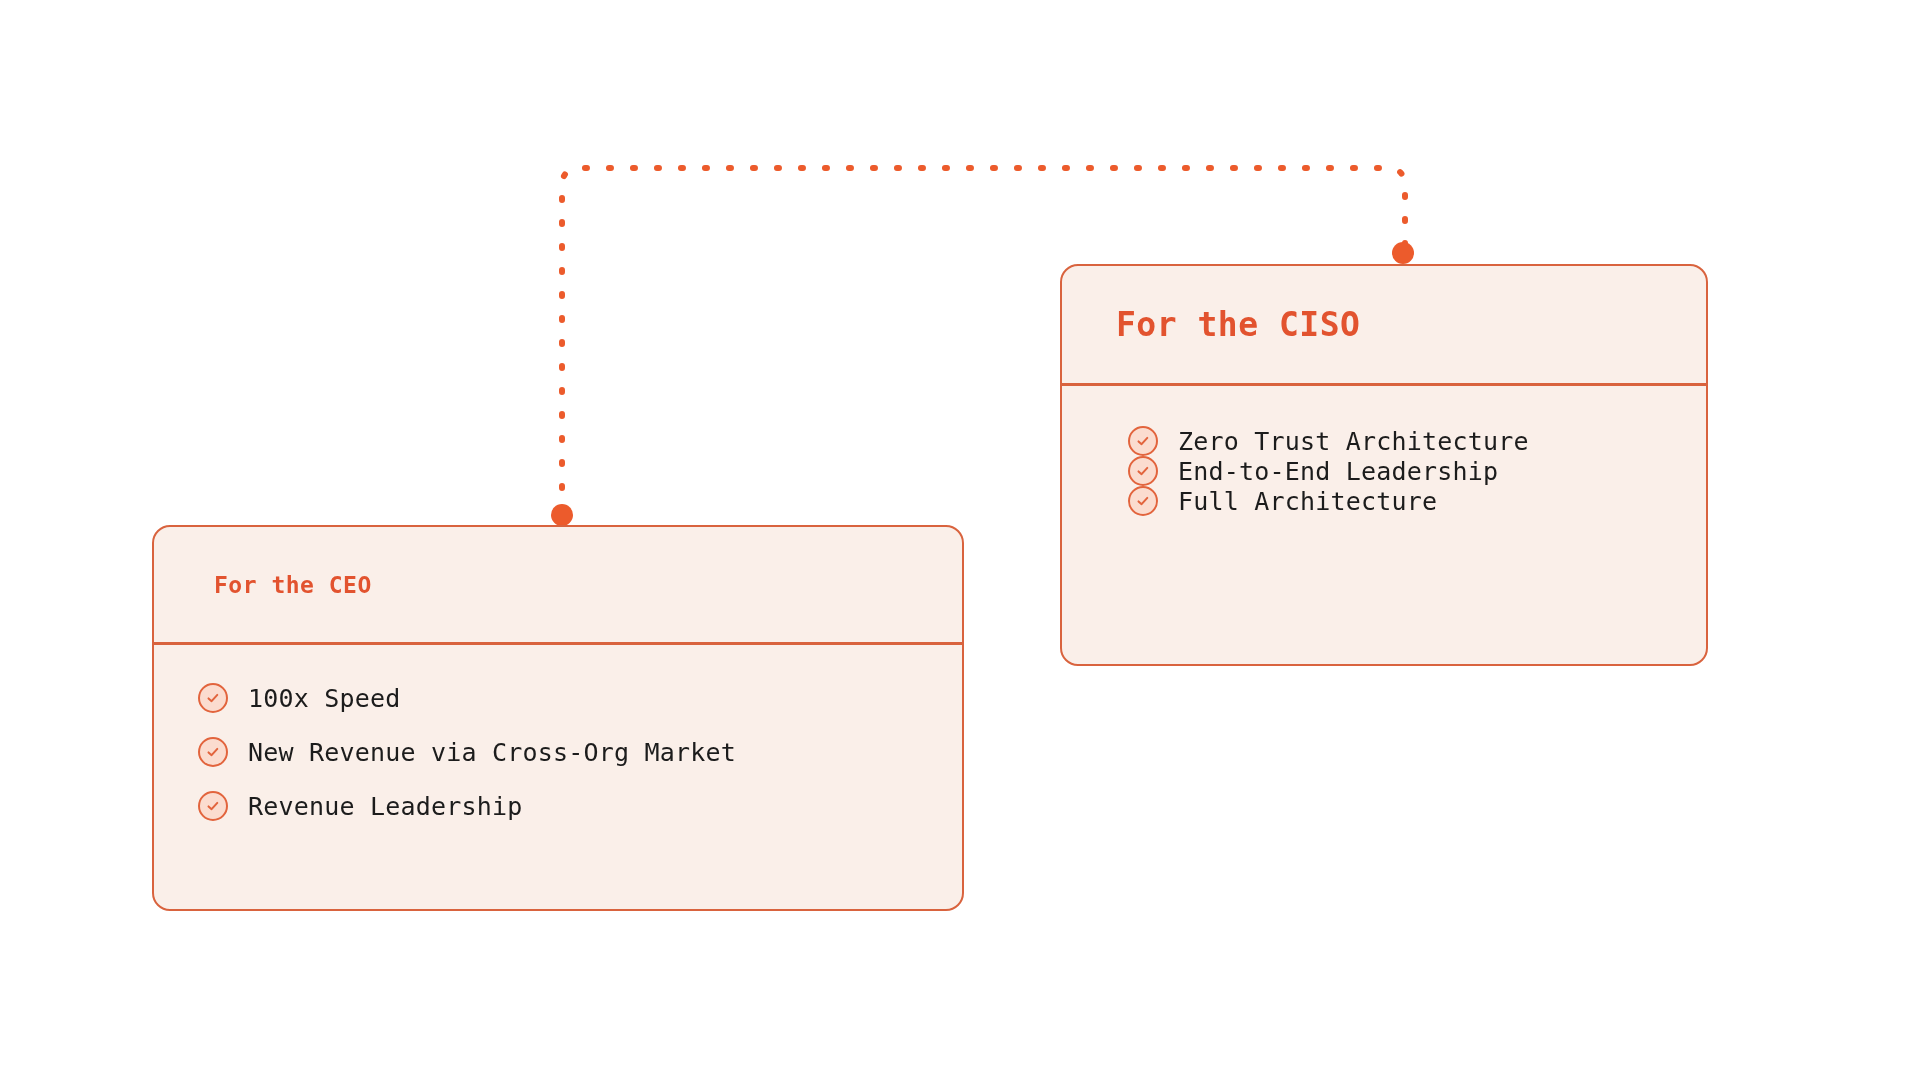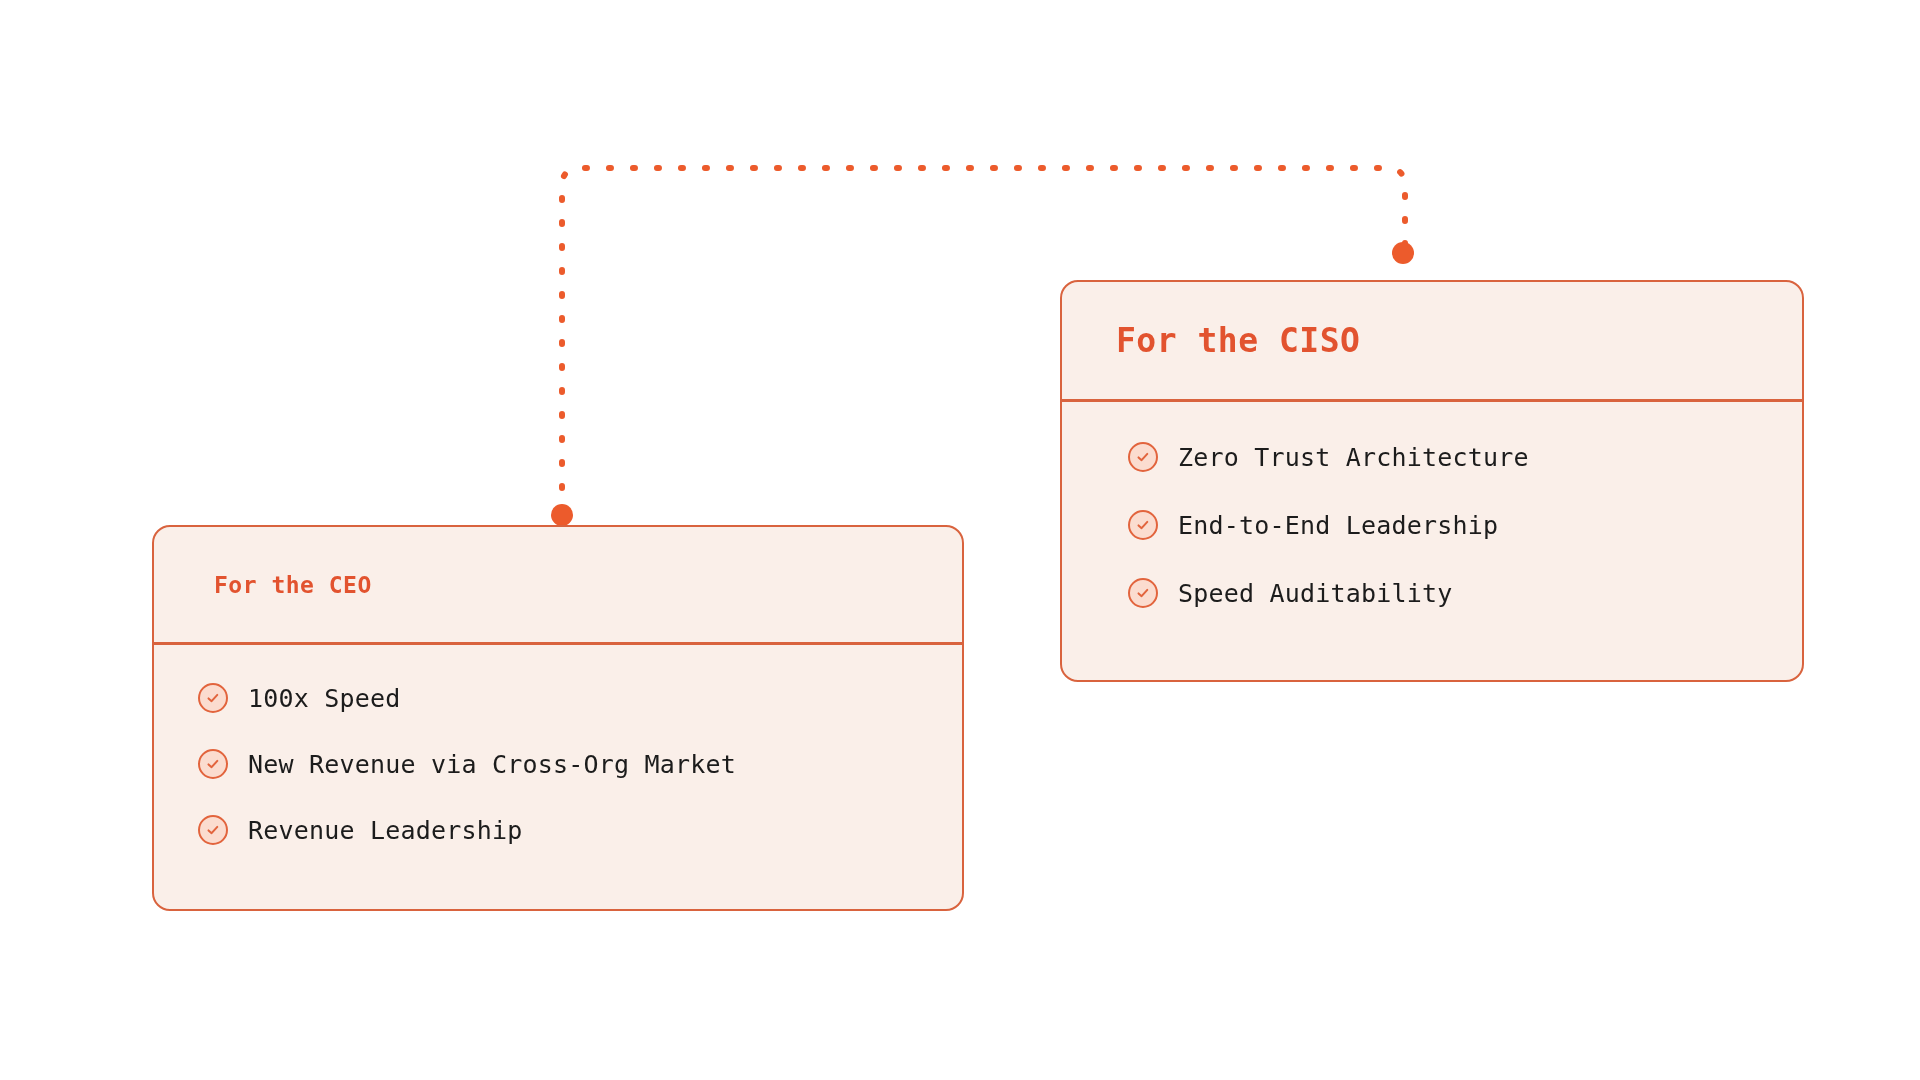--- a/index.html
+++ b/index.html
@@ -93,40 +93,39 @@
     width: 812px;
     height: 386px;
   }
   #card-ceo .card-header {
     height: 118px;
     padding-left: 60px;
   }
   #card-ceo .card-title { font-size: 23px; }
   #card-ceo .card-body {
     padding: 38px 0 0 44px;
-    gap: 36px;
+    gap: 24px;
   }
   #card-ceo .check-icon { width: 26px; height: 26px; margin-right: 20px; }
   #card-ceo .item-label { font-size: 25px; }
 
   
   #card-ciso {
     left: 1060px;
-    top: 280px;
-    width: 744px;
+    top: 264px;
+    width: 648px;
     height: 402px;
   }
   #card-ciso .card-header {
     height: 120px;
     padding-left: 54px;
   }
   #card-ciso .card-title { font-size: 33px; }
   #card-ciso .card-body {
     padding: 40px 0 0 66px;
-    gap: 38px;
   }
   #card-ciso .check-icon { width: 26px; height: 26px; margin-right: 20px; }
   #card-ciso .item-label { font-size: 25px; }
 </style>
 </head>
 <body>
 
 <div id="stage">
 
   <svg id="connector-layer" viewBox="0 0 1920 1080" width="1920" height="1080" xmlns="http://www.w3.org/2000/svg">
@@ -194,19 +193,19 @@
         </span>
         <span class="item-label">End-to-End Leadership</span>
       </div>
 
       <div class="list-item">
         <span class="check-icon">
           <svg width="14" height="14" viewBox="0 0 14 14" xmlns="http://www.w3.org/2000/svg">
             <path d="M2.5 7.4 L5.6 10.2 L11.3 3.9" fill="none" stroke="#e2643d" stroke-width="2" stroke-linecap="round" stroke-linejoin="round"></path>
           </svg>
         </span>
-        <span class="item-label">Speed Auditability</span>
+        <span class="item-label">Full Architecture</span>
       </div>
 
     </div>
   </div>
 
 </div>
 
 </body></html>

